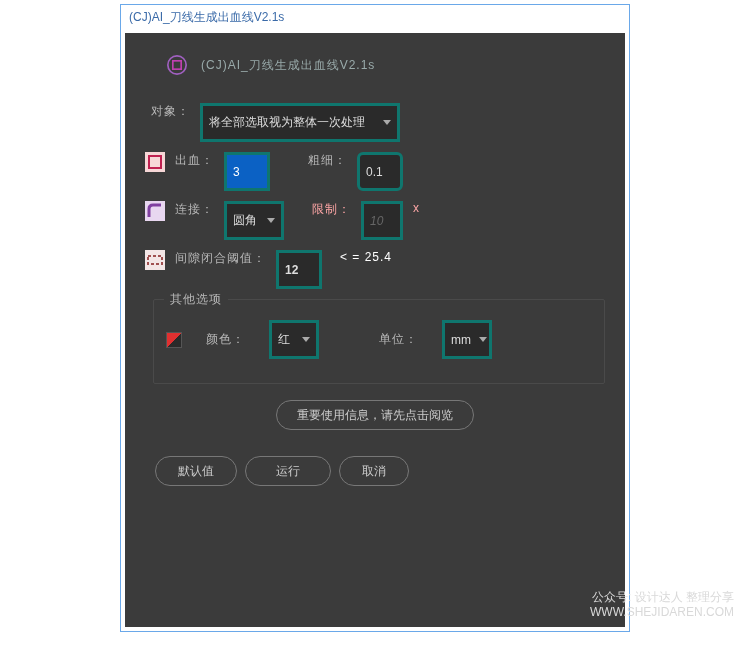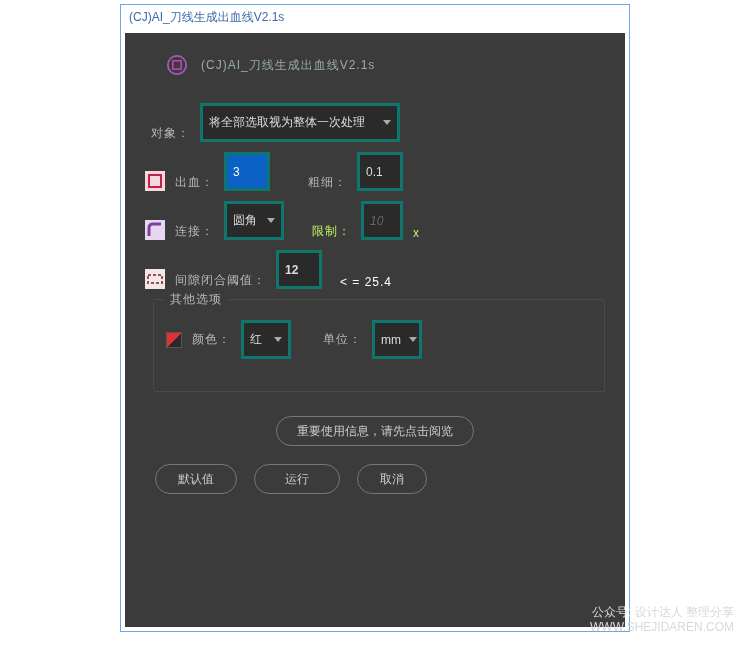--- a/index.html
+++ b/index.html
@@ -2,39 +2,39 @@
 <html><head>
 <meta charset="utf-8">
 <style>
   *{box-sizing:border-box;margin:0;padding:0;font-family:"Microsoft YaHei","Segoe UI",sans-serif;font-size:12px}
   body{background:#fff;display:flex;align-items:flex-start;justify-content:center;width:750px;height:647px;padding-top:4px}
   .window{width:510px;border:1px solid #6aa8e9;background:#fff}
   .titlebar{height:24px;line-height:24px;padding:0 8px;color:#3a6aa8;font-size:12px;background:#fff}
   .panel{margin:4px;background:#3b3b3b;color:#b8b8b8;padding:18px 16px 30px 16px;height:594px;position:relative}
   .header{display:flex;align-items:center;gap:14px;padding:4px 0 18px 26px}
   .header svg{width:22px;height:22px}
-  .row{display:flex;align-items:flex-end;gap:10px;margin:10px 0 10px 4px;min-height:28px}
+  .row{display:flex;align-items:flex-start;gap:10px;margin:10px 0 10px 4px;min-height:28px}
   .label{color:#b8b8b8;letter-spacing:1px}
   .select,.inp{background:#2a2a2a;border:3px solid #0f766e;color:#ddd;padding:4px 6px;height:39px}
   .select{display:flex;align-items:center;justify-content:space-between;gap:8px}
   .inp{min-width:42px}
   .inp.sel{background:#0b61c4;color:#fff}
   .caret{width:0;height:0;border-left:4px solid transparent;border-right:4px solid transparent;border-top:5px solid #aaa}
   .ico{width:20px;height:20px;display:inline-flex;align-items:center;justify-content:center}
-  .dis{color:#bef264}
-  .grp{border:1px solid #4a4a4a;border-radius:2px;margin:8px 4px 0 12px;padding:10px 12px 22px;position:relative}
+  .dis{color:#fca5a5}
+  .grp{border:1px solid #4a4a4a;border-radius:2px;margin:8px 4px 0 12px;padding:10px 12px 14px;position:relative}
   .grp-title{position:absolute;top:-9px;left:10px;background:#3b3b3b;padding:0 6px}
-  .cline{display:flex;align-items:center;gap:10px;margin:10px 0}
+  .cline{display:flex;align-items:center;gap:24px;margin:10px 0}
   .cb{width:13px;height:13px;border:1px solid #888;background:#2a2a2a;display:inline-flex;align-items:center;justify-content:center}
   .cb.chk::after{content:"✔";color:#4aa3ff;font-size:10px;line-height:1}
   .cb.box{border:1px solid #777;width:12px;height:12px;background:#3b3b3b}
   .pill{border:1px solid #777;border-radius:16px;padding:6px 22px;color:#ccc;background:transparent;display:inline-flex;align-items:center;justify-content:center;height:30px}
   .pill.big{padding:7px 20px}
-  .btnrow{display:flex;gap:17px;margin:18px 0 0 14px}
-  .inforow{display:flex;justify-content:center;margin-top:24px}
+  .btnrow{display:flex;gap:8px;margin:26px 0 0 14px}
+  .inforow{display:flex;justify-content:center;margin-top:16px}
   .wm{position:absolute;bottom:2px;right:6px;color:#d9d9d9;font-size:11px;text-align:right;line-height:1.2;font-family:"SimSun",serif}
   .swatch{width:16px;height:16px;background:linear-gradient(135deg,#e03030 50%,#2a2a2a 50%);border:1px solid #555}
 </style>
 </head>
 <body>
 
 <div class="window">
   <div class="titlebar">
     <span>(CJ)AI_刀线生成出血线V2.1s</span>
   </div>
@@ -62,21 +62,21 @@
       <span class="ico">
         <svg viewBox="0 0 20 20">
             <rect x="0" y="0" width="20" height="20" fill="#f7d7d7"></rect>
             <rect x="4" y="4" width="12" height="12" fill="none" stroke="#c02050" stroke-width="2"></rect>
           </svg>
       </span>
       <span class="label">出血：</span>
       <input class="inp sel" style="width: 46px;" value="3">
       <span style="width:18px"></span>
       <span class="label">粗细：</span>
-      <input class="inp" style="width: 46px;" value="0.1">
+      <input class="inp" style="width: 46px; border-radius: 6px;" value="0.1">
     </div>
 
     <div class="row">
       <span class="ico">
         <svg viewBox="0 0 20 20">
             <rect x="0" y="0" width="20" height="20" fill="#e8d7f0"></rect>
             <path d="M4 16 V8 Q4 4 8 4 H16" fill="none" stroke="#8040a0" stroke-width="3"></path>
           </svg>
       </span>
       <span class="label">连接：</span>
@@ -130,16 +130,16 @@
 
     <div class="btnrow">
       <button class="pill">默认值</button>
       <button class="pill" style="padding:6px 30px">运行</button>
       <button class="pill">取消</button>
     </div>
 
   </div>
 </div>
 
-<div class="wm" style="position:fixed;bottom:13px;right:16px">
+<div class="wm" style="position:fixed;bottom:28px;right:16px">
   <div>公众号: 设计达人 整理分享</div>
   <div>WWW.SHEJIDAREN.COM</div>
 </div>
 
 </body></html>

